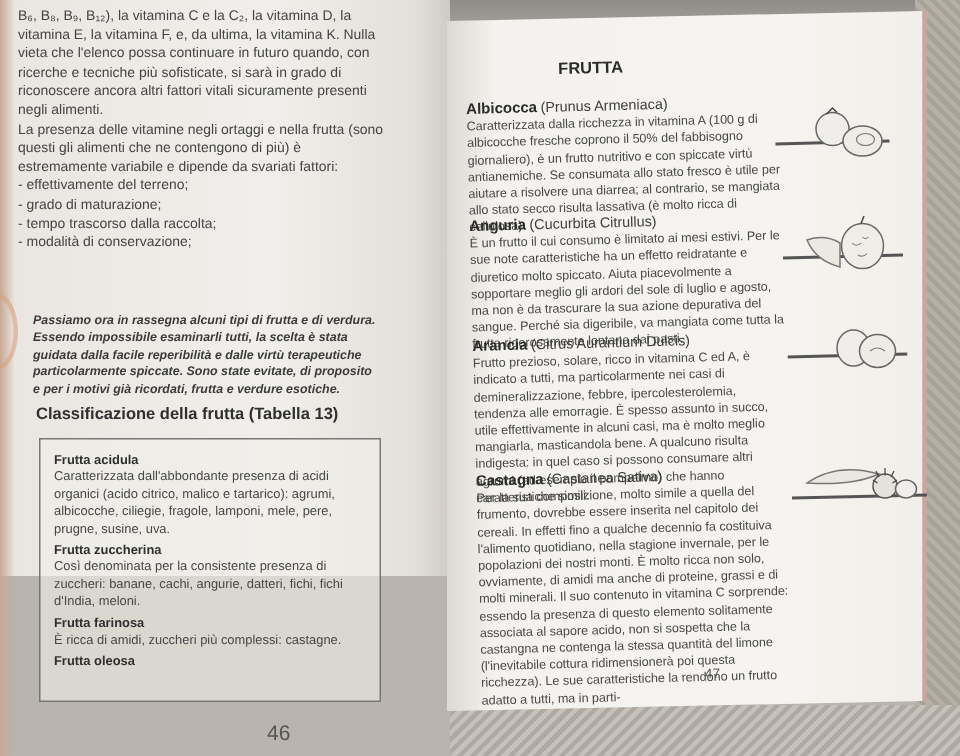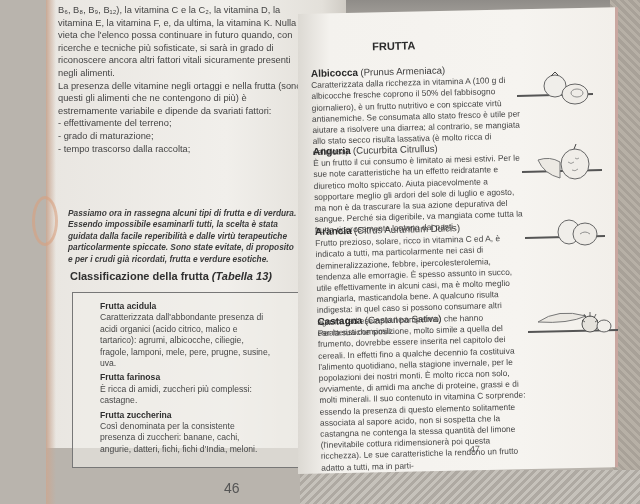--- a/index.html
+++ b/index.html
@@ -16,23 +16,22 @@
     }
     .bg-right {
       position: absolute; right: 0; top: 0; width: 30px; height: 504px;
       background: repeating-linear-gradient(45deg, #b7b0a6 0 3px, #a8a198 3px 6px);
     }
     .bg-bottom {
       position: absolute; left: 300px; bottom: 0; width: 340px; height: 34px;
       background: repeating-linear-gradient(135deg, #c6c2bb 0 3px, #aea9a2 3px 6px);
     }
     .page-left {
-      position: absolute; left: 0; top: 0; width: 300px; height: 448px;
+      position: absolute; left: 0; top: 0; width: 300px; height: 384px;
       background: linear-gradient(90deg, #e9e6e1 0%, #f1efeb 60%, #e3e0da 92%, #cfcbc4 100%);
-      margin-left: 46px;
     }
     .page-left-shadow {
       position: absolute; left: 0; top: 0; width: 10px; height: 504px;
       background: linear-gradient(90deg, #c9a995 0%, rgba(233,230,225,0) 100%);
     }
     .ring {
       position: absolute; left: -14px; top: 196px; width: 26px; height: 50px;
       border: 3px solid #d8a07e; border-radius: 50%; opacity: 0.6;
     }
     .page-right {
@@ -50,24 +49,24 @@
     .text-left ul { list-style: none; margin: 0; }
     .text-left ul li::before { content: "-  "; }
     .intro-note {
       position: absolute; left: 22px; top: 208px; width: 232px;
       font-size: 8.3px; line-height: 11.4px; font-weight: bold; font-style: italic; color: #3b3b3b;
     }
     .class-title {
       position: absolute; left: 24px; top: 270px;
       font-size: 11px; font-weight: bold; color: #2f2f2f;
     }
-    .class-title .tab { font-style: italic; }
+    .class-title .tab { }
     .class-box {
       position: absolute; left: 26px; top: 292px; width: 228px; height: 176px;
-      border: 1px solid #777; padding: 8px 27px;
+      border: 1px solid #777; padding: 8px 9px;
       font-size: 8.6px; line-height: 11.4px; color: #474747;
       background: rgba(240,238,234,0.6);
     }
     .class-box .cat { margin-bottom: 3px; }
     .class-box .cat-name { font-weight: bold; color: #2f2f2f; }
     .page-num-left {
       position: absolute; left: 178px; top: 480px; font-size: 14px; color: #555;
     }
     .right-content {
       position: absolute; left: 310px; top: 42px; width: 220px;
@@ -99,44 +98,46 @@
   <div class="page-left-shadow"></div>
   <div class="ring"></div>
 
   <div class="text-left">
     <p>B₆, B₈, B₉, B₁₂), la vitamina C e la C₂, la vitamina D, la vitamina E, la vitamina F, e, da ultima, la vitamina K. Nulla vieta che l'elenco possa continuare in futuro quando, con ricerche e tecniche più sofisticate, si sarà in grado di riconoscere ancora altri fattori vitali sicuramente presenti negli alimenti.</p>
     <p>La presenza delle vitamine negli ortaggi e nella frutta (sono questi gli alimenti che ne contengono di più) è estremamente variabile e dipende da svariati fattori:</p>
     <ul>
       <li>effettivamente del terreno;</li>
       <li>grado di maturazione;</li>
       <li>tempo trascorso dalla raccolta;</li>
+      <li>modalità di conservazione;</li>
     </ul>
   </div>
 
-  <div class="intro-note">Passiamo ora in rassegna alcuni tipi di frutta e di verdura. Essendo impossibile esaminarli tutti, la scelta è stata guidata dalla facile reperibilità e dalle virtù terapeutiche particolarmente spiccate. Sono state evitate, di proposito e per i crudi già ricordati, frutta e verdure esotiche.</div>
+  <div class="intro-note">Passiamo ora in rassegna alcuni tipi di frutta e di verdura. Essendo impossibile esaminarli tutti, la scelta è stata guidata dalla facile reperibilità e dalle virtù terapeutiche particolarmente spiccate. Sono state evitate, di proposito e per i motivi già ricordati, frutta e verdure esotiche.</div>
 
   <div class="class-title">
     <span>Classificazione della frutta</span>
     <span class="tab">(Tabella 13)</span>
   </div>
 
   <div class="class-box">
     <div class="cat">
       <div class="cat-name">Frutta acidula</div>
       <div>Caratterizzata dall'abbondante presenza di acidi organici (acido citrico, malico e tartarico): agrumi, albicocche, ciliegie, fragole, lamponi, mele, pere, prugne, susine, uva.</div>
     </div>
     <div class="cat">
+      <div class="cat-name">Frutta zuccherina</div>
+      <div>Così denominata per la consistente presenza di zuccheri: banane, cachi, angurie, datteri, fichi, fichi d'India, meloni.</div>
+    </div>
+    <div class="cat">
       <div class="cat-name">Frutta farinosa</div>
       <div>È ricca di amidi, zuccheri più complessi: castagne.</div>
     </div>
     <div class="cat">
-      <div class="cat-name">Frutta zuccherina</div>
-      <div>Così denominata per la consistente presenza di zuccheri: banane, cachi, angurie, datteri, fichi, fichi d'India, meloni.</div>
-    </div>
-    <div class="cat">
+      <div class="cat-name">Frutta oleosa</div>
     </div>
   </div>
 
   <div class="page-num-left">46</div>
 </div>
 
 <div class="page-right"></div>
 
 <div class="right-content">
   <div class="right-title">FRUTTA</div>

